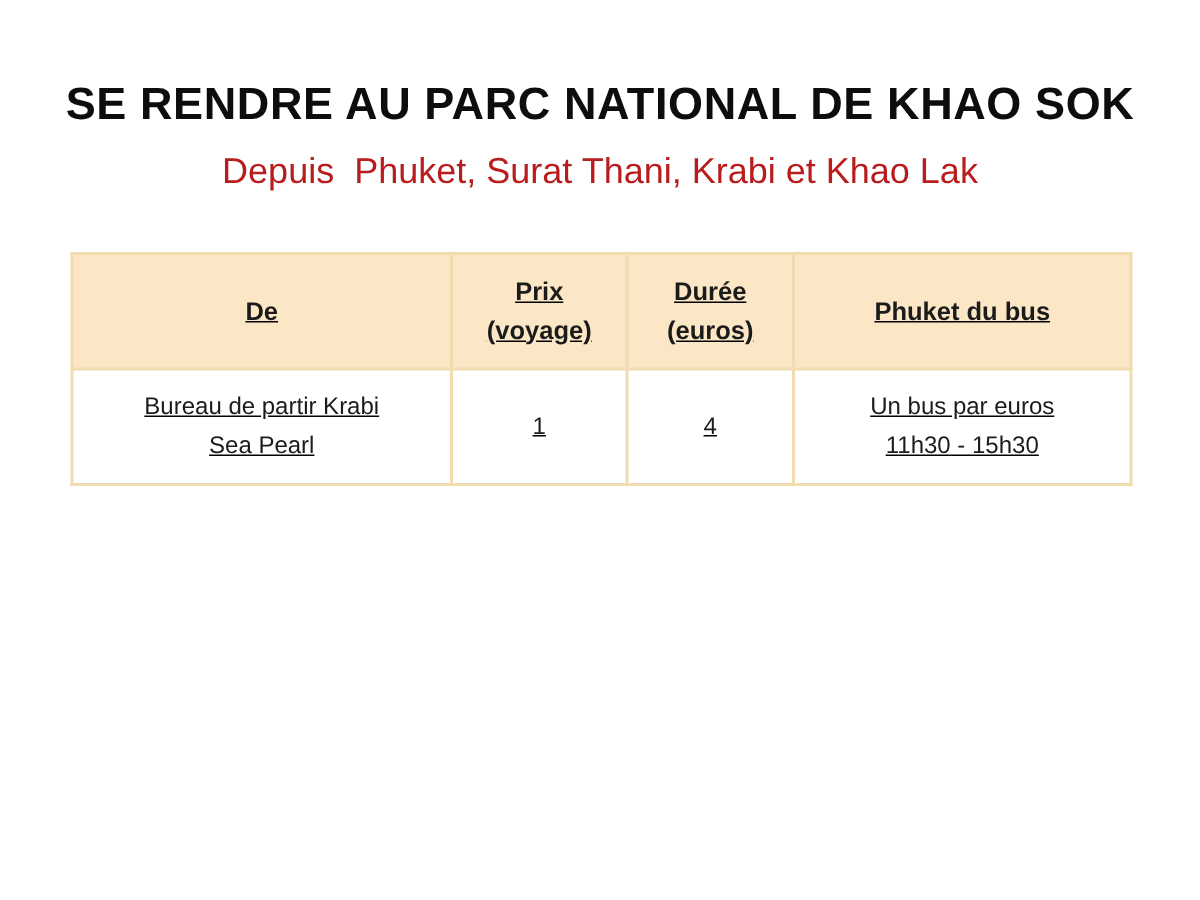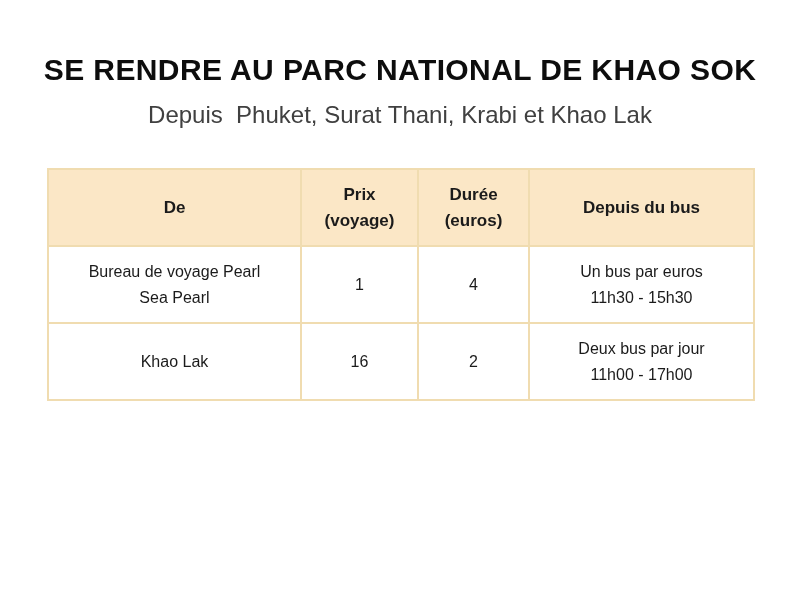--- a/index.html
+++ b/index.html
@@ -33,27 +33,28 @@
   }
   .subtitle {
     position: absolute;
     top: 103px;
     left: 0;
     width: 100%;
     text-align: center;
     font-size: 24px;
     line-height: 1;
     font-weight: 400;
-    color: #404040;
+    color: #b91c1c;
     white-space: pre-wrap;
   }
   .table-wrap {
     position: absolute;
     left: 47px;
     top: 168px;
+    text-decoration: underline;
   }
   table.bus-table {
     border-collapse: collapse;
     table-layout: fixed;
     width: 706px;
   }
   table.bus-table col.c1 { width: 253px; }
   table.bus-table col.c2 { width: 117px; }
   table.bus-table col.c3 { width: 111px; }
   table.bus-table col.c4 { width: 225px; }
@@ -96,36 +97,29 @@
           <col class="c3">
           <col class="c4">
       </colgroup>
       <thead>
         <tr>
           <th>De</th>
           <th>Prix
 (voyage)</th>
           <th>Durée
 (euros)</th>
-          <th>Depuis du bus</th>
+          <th>Phuket du bus</th>
         </tr>
       </thead>
       <tbody>
         <tr>
-          <td>Bureau de voyage Pearl
+          <td>Bureau de partir Krabi
 Sea Pearl</td>
           <td>1</td>
           <td>4</td>
           <td>Un bus par euros
 11h30 - 15h30</td>
-        </tr>
-        <tr>
-          <td>Khao Lak</td>
-          <td>16</td>
-          <td>2</td>
-          <td>Deux bus par jour
-11h00 - 17h00</td>
         </tr>
       </tbody>
     </table>
   </div>
 
 </div>
 
 </body></html>

